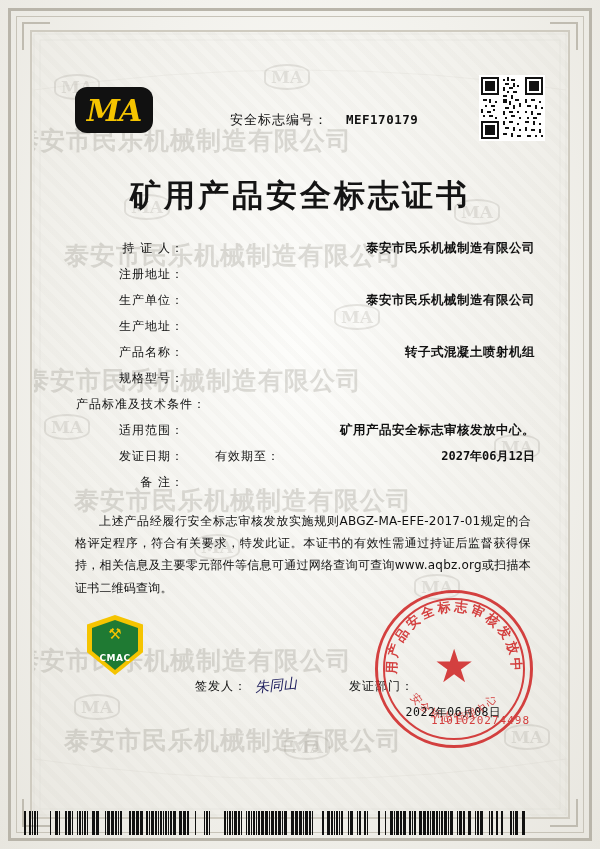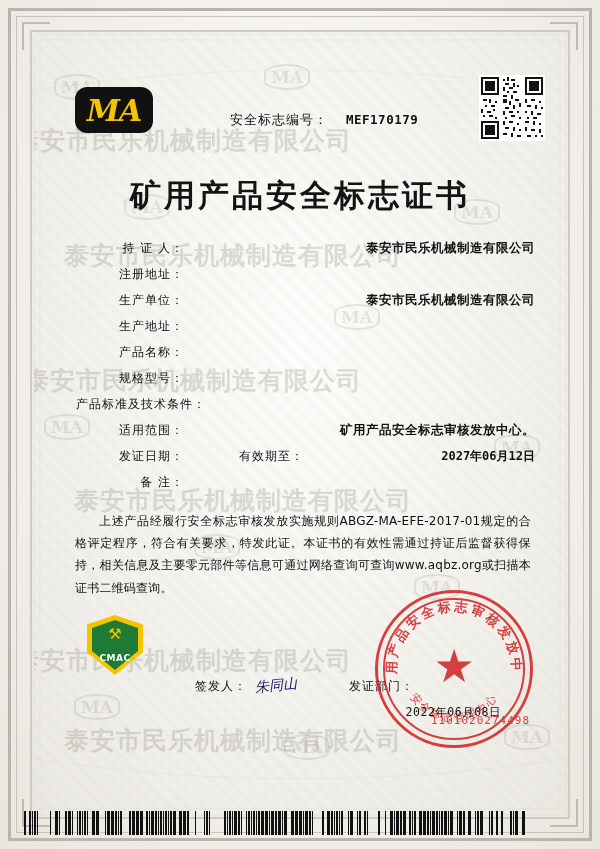--- a/index.html
+++ b/index.html
@@ -129,21 +129,21 @@
   .colon{flex:0 0 10px;}
   .val{
     flex:1;
     font-size:12.5px;
     font-weight:bold;
     letter-spacing:.5px;
   }
   .val.mono{font-family:"DejaVu Sans Mono","Liberation Mono",monospace;font-weight:bold;}
   .row.dates{align-items:baseline;}
   .dates .d1{flex:0 0 150px;font-weight:bold;font-family:"DejaVu Sans Mono","Liberation Mono",monospace;}
-  .dates .lbl2{flex:0 0 84px;letter-spacing:1px;margin-left:24px;}
+  .dates .lbl2{flex:0 0 84px;letter-spacing:1px;}
   .dates .d2{flex:1;font-weight:bold;font-family:"DejaVu Sans Mono","Liberation Mono",monospace;}
   .note{
     position:absolute;left:30px;right:24px;top:465px;
     font-size:12px;
     line-height:1.85;
     color:#111;
     text-align:justify;
     text-indent:24px;
     letter-spacing:.2px;
   }
@@ -394,20 +394,21 @@
       </div>
 
       <div class="row">
         <span class="lbl">生产地址</span>
         <span class="colon">：</span>
       </div>
 
       <div class="row">
         <span class="lbl">产品名称</span>
         <span class="colon">：</span>
+        <span class="val">转子式混凝土喷射机组</span>
       </div>
 
       <div class="row">
         <span class="lbl">规格型号</span>
         <span class="colon">：</span>
       </div>
 
       <div class="row">
         <span class="lbl" style="flex:0 0 118px;width:118px;">产品标准及技术条件</span>
         <span class="colon">：</span>

